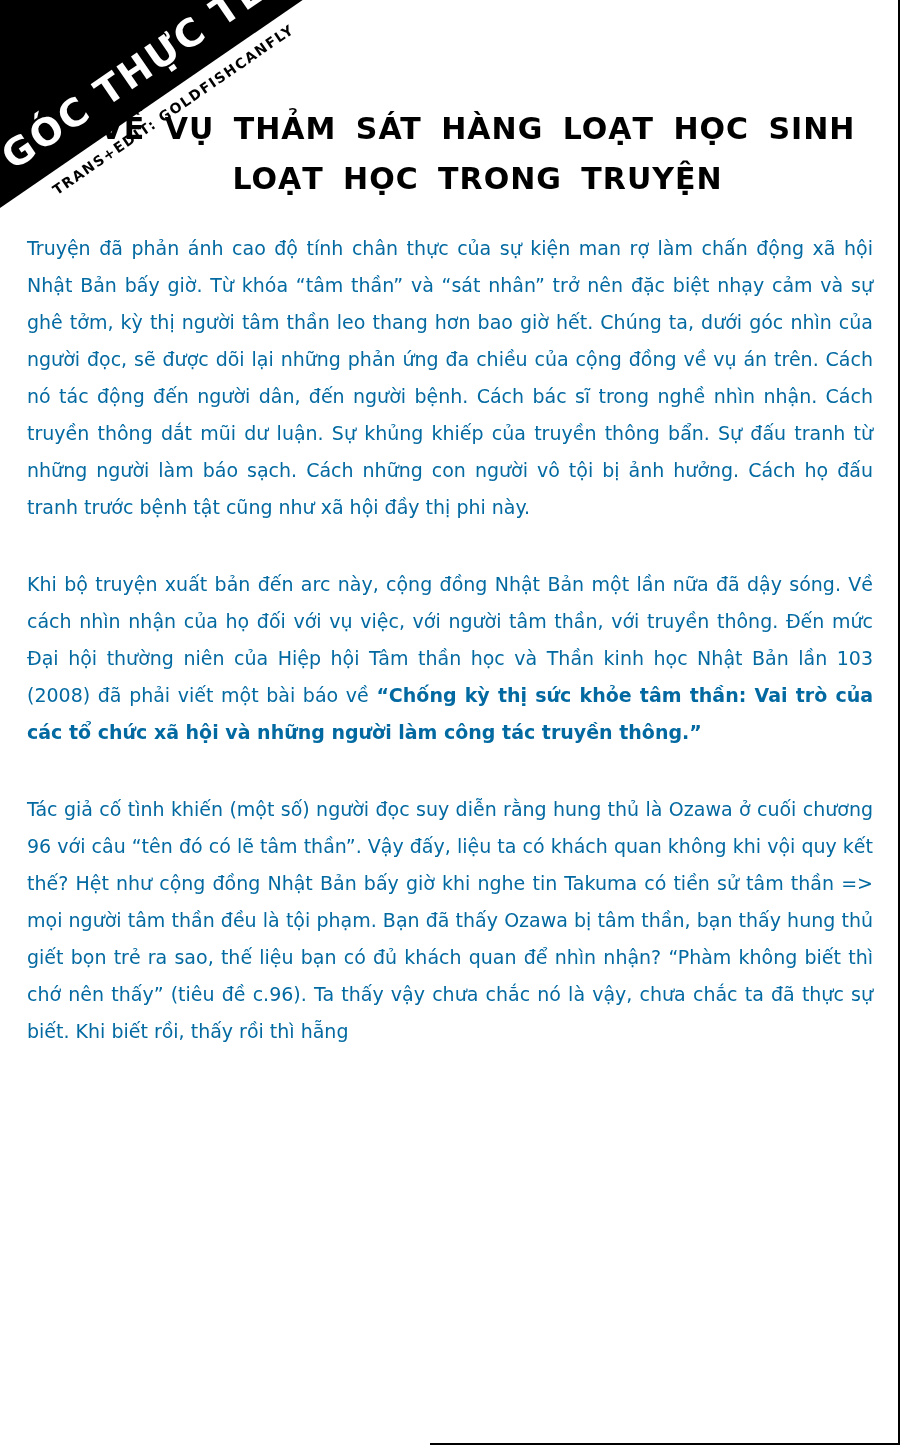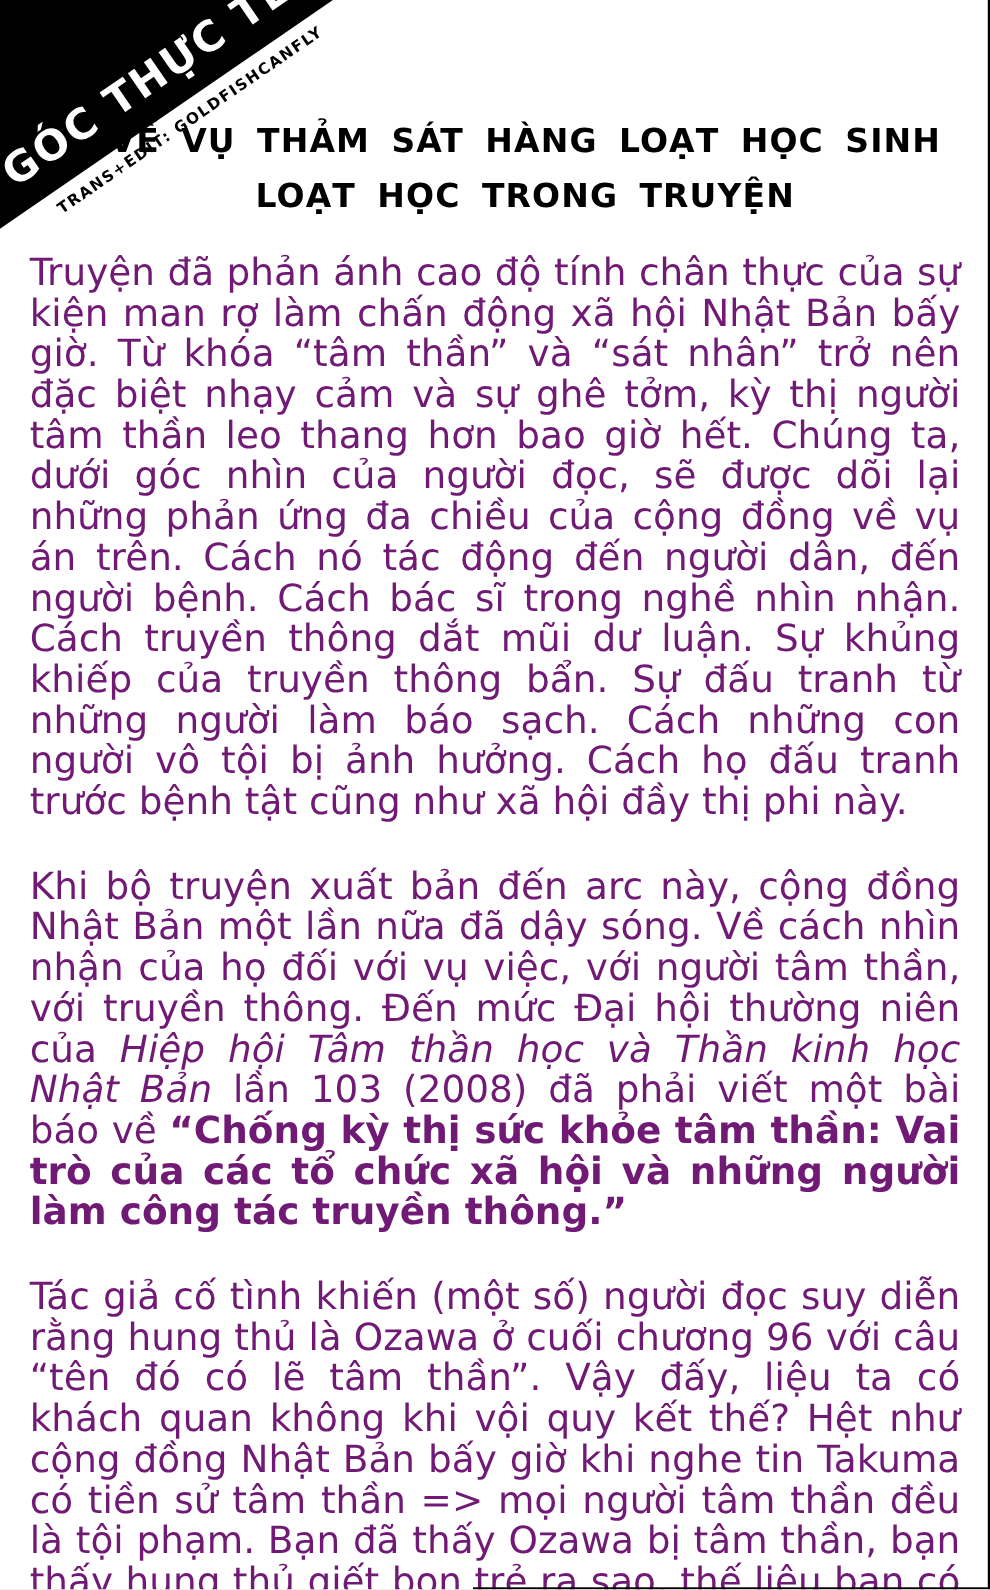--- a/index.html
+++ b/index.html
@@ -66,29 +66,29 @@
     font-size: 30px;
     line-height: 50px;
     letter-spacing: 1px;
     word-spacing: 8px;
   }
   .title-line { display: block; white-space: nowrap; }
 
   
   .content { padding: 0 27px; }
   .para {
-    font-size: 34px;
+    font-size: 19px;
     line-height: 37px;
     text-align: justify;
-    color: #701a75;
+    color: #0369a1;
     margin-bottom: 40px;
   }
   .para:last-child { margin-bottom: 0; }
   .seg-normal { font-style: normal; font-weight: normal; }
-  .seg-italic { font-style: italic; }
+  .seg-italic { }
   .seg-bold { font-weight: bold; }
 
   
   .edge-right {
     position: absolute;
     right: 0; top: 0;
     width: 2px; height: 1445px;
     background: #000000;
   }
   .edge-bottom {

